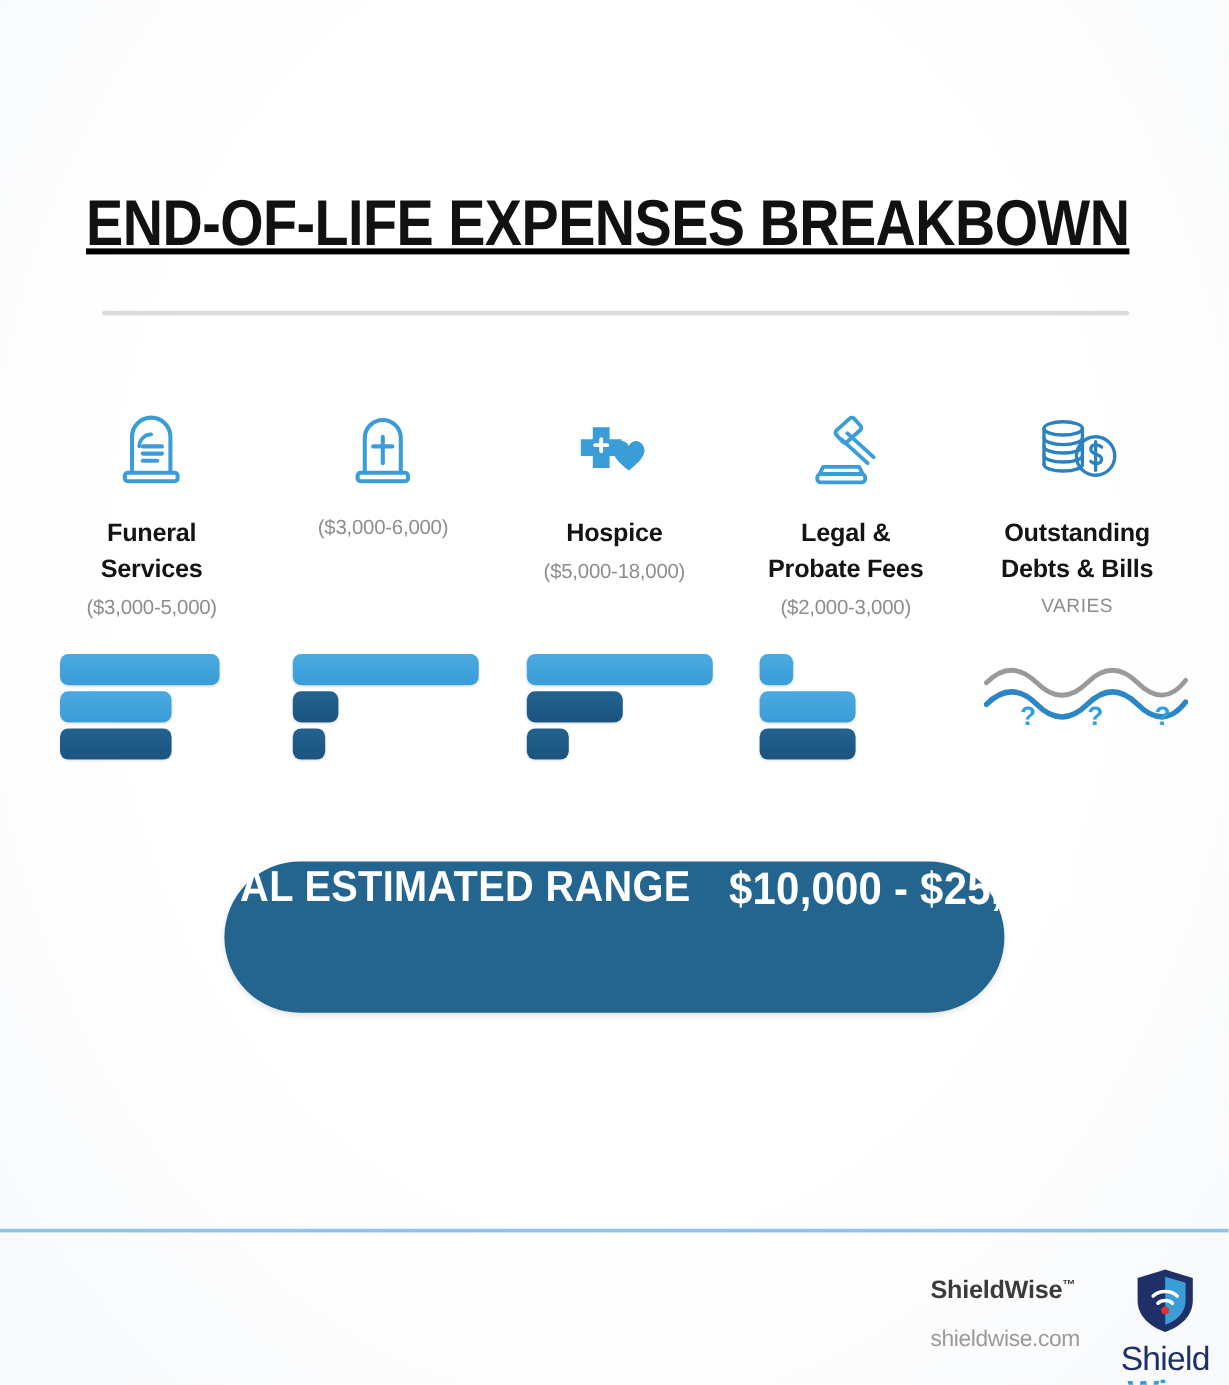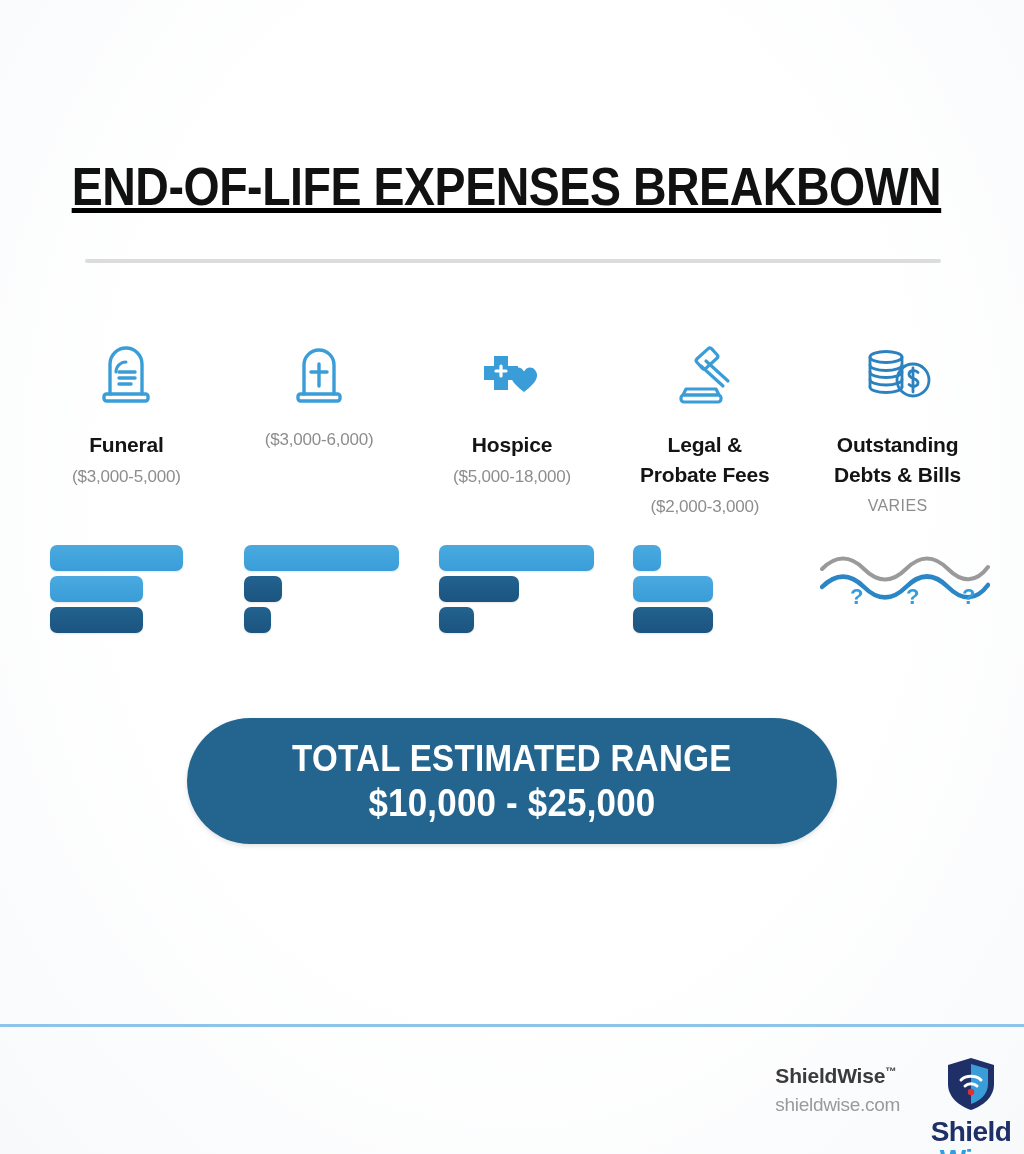--- a/index.html
+++ b/index.html
@@ -123,22 +123,21 @@
   
   .total-pill {
     position: absolute;
     left: 187px;
     top: 718px;
     width: 650px;
     height: 126px;
     border-radius: 63px;
     background: #24658f;
     display: flex;
-    flex-direction: column;
-    align-items: center;
+    flex-direction: row;
     justify-content: center;
     box-shadow: 0 2px 5px rgba(0,0,0,0.12);
   }
   .total-line1 {
     font-family: "Liberation Sans Narrow", "Liberation Sans", sans-serif;
     color: #ffffff;
     font-weight: 700;
     font-size: 36px;
     letter-spacing: 0.3px;
     transform: scaleX(0.92);
@@ -174,32 +173,32 @@
     font-weight: 700;
     font-size: 21px;
     color: #3b3b3b;
     letter-spacing: -0.2px;
   }
   .brand-name sup { font-size: 11px; vertical-align: super; }
   .brand-url {
     font-size: 19px;
     color: #9a9a9a;
     letter-spacing: -0.3px;
-    margin-top: 6px;
+    margin-top: 18px;
   }
 
   .logo-block {
     position: absolute;
     left: 928px;
     top: 1056px;
     width: 86px;
     text-align: center;
   }
   .logo-word1 {
-    font-weight: 700;
+    font-weight: 400;
     font-size: 28px;
     color: #1f2f67;
     line-height: 1;
     margin-top: 2px;
     letter-spacing: -0.6px;
   }
   .logo-word2 {
     font-weight: 700;
     font-size: 28px;
     color: #2f9fe0;
@@ -227,20 +226,21 @@
             <path d="M25 30 a10 10 0 0 1 10 -10" stroke-width="3"></path>
             <line x1="28" y1="30" x2="44" y2="30"></line>
             <line x1="28" y1="36" x2="44" y2="36"></line>
             <line x1="28" y1="42" x2="40" y2="42"></line>
             <rect x="13" y="52" width="44" height="7" rx="2.5"></rect>
           </g>
         </svg>
       </div>
       <div class="cat-label">
         <div>Funeral</div>
+        <div>Services</div>
       </div>
       <div class="cat-range">($3,000-5,000)</div>
     </div>
 
     <div class="cat">
       <div class="cat-icon">
         <svg width="70" height="70" viewBox="0 0 70 70" aria-hidden="true">
           <g fill="none" stroke="#3a9dd8" stroke-width="3.4" stroke-linecap="round" stroke-linejoin="round">
             <path d="M20 52 V23 a15 15 0 0 1 30 0 V52"></path>
             <line x1="35" y1="22" x2="35" y2="44"></line>

